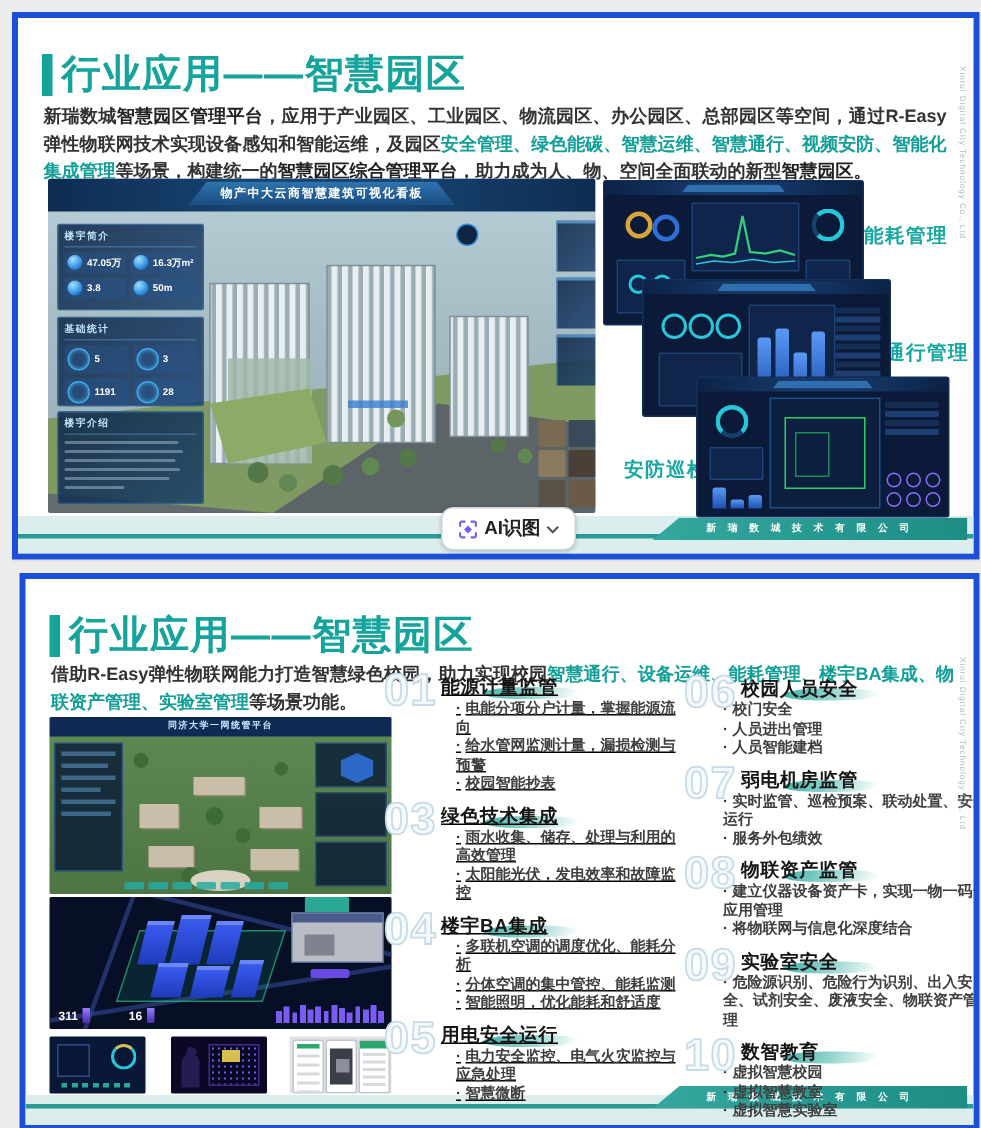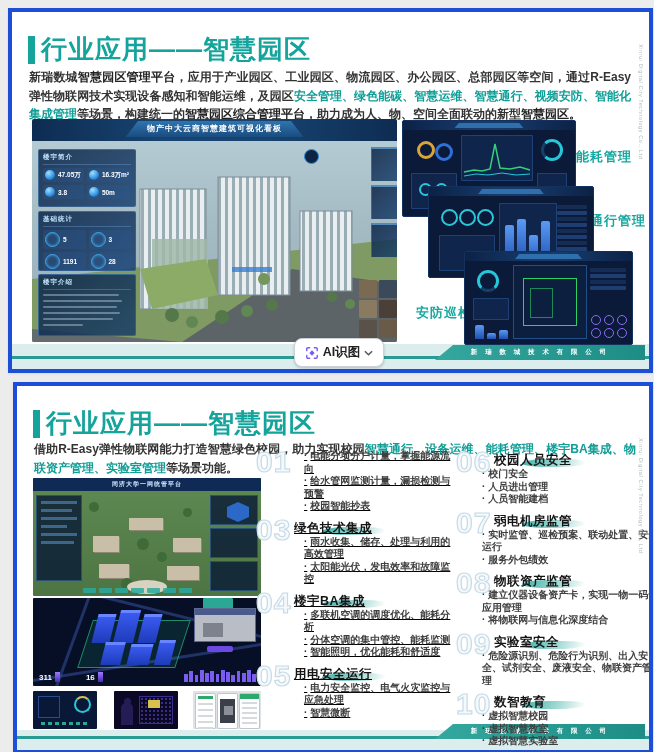--- a/index.html
+++ b/index.html
@@ -301,21 +301,21 @@
         <i></i>
           <i></i>
           <i></i>
           <i></i>
           <i></i>
           <i></i>
           <i></i>
           <i></i>
       </div>
     </div>
-    <span class="side-label" style="left:578px;top:200px">通行管理</span>
+    <span class="side-label" style="left:578px;top:214px">通行管理</span>
 
     <div class="dash dash-d3">
       <div class="dh">
           <i></i>
         </div>
       <div class="donut" style="left:12px;top:18px;width:16px;height:16px;border:3px solid #27c6d8;border-bottom-color:#15406a"></div>
       <div class="pnl" style="left:8px;top:46px;width:34px;height:20px"></div>
       <div class="bars" style="left:10px;bottom:5px;height:18px">
         <i style="height:14px"></i>
           <i style="height:6px"></i>
@@ -470,20 +470,21 @@
           <i></i>
           <i></i>
           <i></i>
           <i></i>
         </div>
     </div>
 
     <div class="col col-left" id="colL">
         <div class="sec">
           <div class="num">01</div>
+          <div class="sec-head"><i class="swoosh"></i><span class="sec-title">能源计量监管</span></div>
           <ul class="blt">
             <li>电能分项分户计量，掌握能源流向</li>
             <li>给水管网监测计量，漏损检测与预警</li>
             <li>校园智能抄表</li>
           </ul>
         </div>
         <div class="sec">
           <div class="num">03</div>
           <div class="sec-head"><i class="swoosh"></i><span class="sec-title">绿色技术集成</span></div>
           <ul class="blt">

